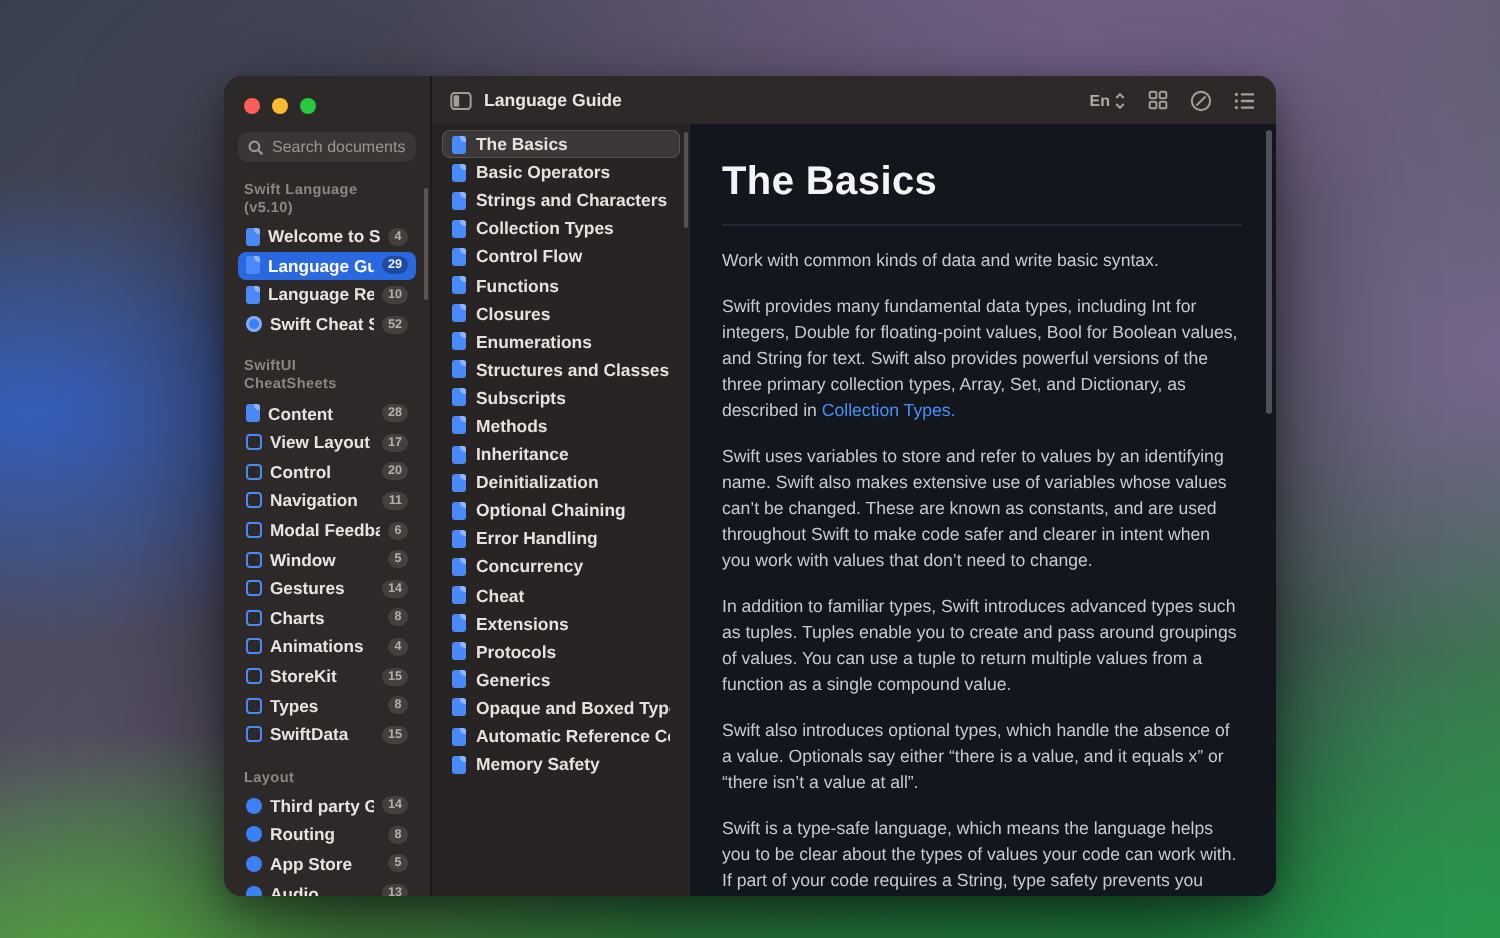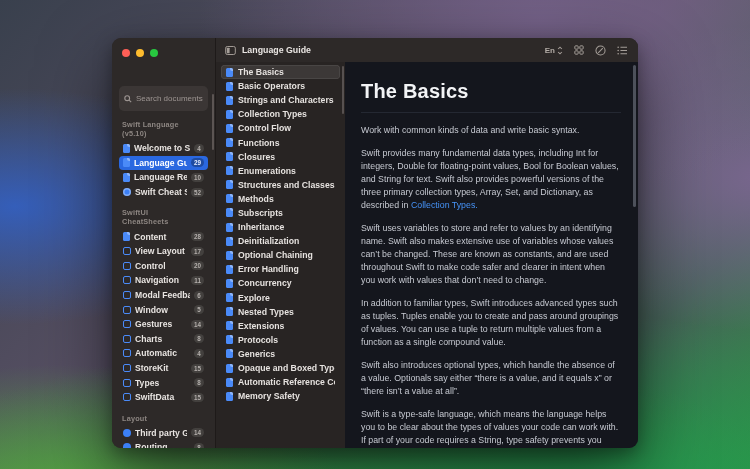--- a/index.html
+++ b/index.html
@@ -20,21 +20,21 @@
     position:absolute; left:112px; top:38px; width:526px; height:410px;
     border-radius:9px; overflow:hidden; display:flex;
     box-shadow: 0 28px 70px rgba(0,0,0,.55), 0 6px 18px rgba(0,0,0,.35);
     background:#2d2928;
   }
   
   .sidebar { width:104px; background:#2d2928; border-right:1px solid #1e1a19; position:relative; flex:none; padding:9px 7px 0 7px; }
   .traffic { display:flex; gap:6px; padding:2px 2px 9px 3px; }
   .tl { width:8px; height:8px; border-radius:50%; }
   .tl.red{background:#ff5f57;} .tl.yel{background:#febc2e;} .tl.grn{background:#28c840;}
-  .search { display:flex; align-items:center; gap:4px; background:#3b3635; border-radius:5px; height:25px; padding:0 5px; color:#9d9592; font-size:8px;margin-top:20px; }
+  .search { display:flex; align-items:center; gap:4px; background:#3b3635; border-radius:5px; height:15px; padding:0 5px; color:#9d9592; font-size:8px; }
   .search svg { flex:none; }
   .sb-head { font-size:7.3px; font-weight:700; color:#8d8682; margin:9px 16px 3px 3px; letter-spacing:.2px; }
   .sb-row { display:flex; align-items:center; gap:4px; height:14.6px; padding:0 4px 0 4px; border-radius:4px; }
   .sb-row .lbl { font-size:8.6px; color:#e8e4e1; font-weight:600; white-space:nowrap; overflow:hidden; flex:1; }
   .sb-row.sel { background:#2a68e0; }
   .sb-row.sel .lbl { color:#fff; }
   .badge { flex:none; font-size:6.3px; color:#b5b0ad; background:#43403e; border-radius:6px; padding:1px 3px; min-width:10px; text-align:center; font-weight:700; }
   .sb-row.sel .badge { background:rgba(0,0,0,.28); color:#e8efff; }
   .ic { flex:none; display:inline-block; }
   .ic-doc { width:7px; height:9px; background:#4a8af8; border-radius:1.5px; position:relative; }
@@ -145,21 +145,21 @@
             <span class="lbl">Gestures</span>
             <span class="badge">14</span>
           </div>
           <div class="sb-row">
             <span class="ic ic-app"></span>
             <span class="lbl">Charts</span>
             <span class="badge">8</span>
           </div>
           <div class="sb-row">
             <span class="ic ic-app"></span>
-            <span class="lbl">Automatic</span>
+            <span class="lbl">Animations</span>
             <span class="badge">4</span>
           </div>
           <div class="sb-row">
             <span class="ic ic-app"></span>
             <span class="lbl">StoreKit</span>
             <span class="badge">15</span>
           </div>
           <div class="sb-row">
             <span class="ic ic-app"></span>
             <span class="lbl">Types</span>
@@ -276,53 +276,49 @@
             <div class="ch-row">
               <span class="ic ic-doc"></span>
               <span class="lbl">Enumerations</span>
             </div>
             <div class="ch-row">
               <span class="ic ic-doc"></span>
               <span class="lbl">Structures and Classes</span>
             </div>
             <div class="ch-row">
               <span class="ic ic-doc"></span>
+              <span class="lbl">Subscripts</span>
+            </div>
+            <div class="ch-row">
+              <span class="ic ic-doc"></span>
               <span class="lbl">Methods</span>
             </div>
             <div class="ch-row">
               <span class="ic ic-doc"></span>
-              <span class="lbl">Subscripts</span>
-            </div>
-            <div class="ch-row">
-              <span class="ic ic-doc"></span>
               <span class="lbl">Inheritance</span>
             </div>
             <div class="ch-row">
               <span class="ic ic-doc"></span>
               <span class="lbl">Deinitialization</span>
             </div>
             <div class="ch-row">
               <span class="ic ic-doc"></span>
               <span class="lbl">Optional Chaining</span>
             </div>
             <div class="ch-row">
               <span class="ic ic-doc"></span>
               <span class="lbl">Error Handling</span>
             </div>
             <div class="ch-row">
               <span class="ic ic-doc"></span>
               <span class="lbl">Concurrency</span>
             </div>
             <div class="ch-row">
               <span class="ic ic-doc"></span>
-              <span class="lbl">Explore</span>
-            </div>
-            <div class="ch-row">
-              <span class="ic ic-doc"></span>
-              <span class="lbl">Nested Types</span>
+              <span class="lbl">Cheat</span>
             </div>
             <div class="ch-row">
               <span class="ic ic-doc"></span>
               <span class="lbl">Extensions</span>
             </div>
             <div class="ch-row">
               <span class="ic ic-doc"></span>
               <span class="lbl">Protocols</span>
             </div>
             <div class="ch-row">

